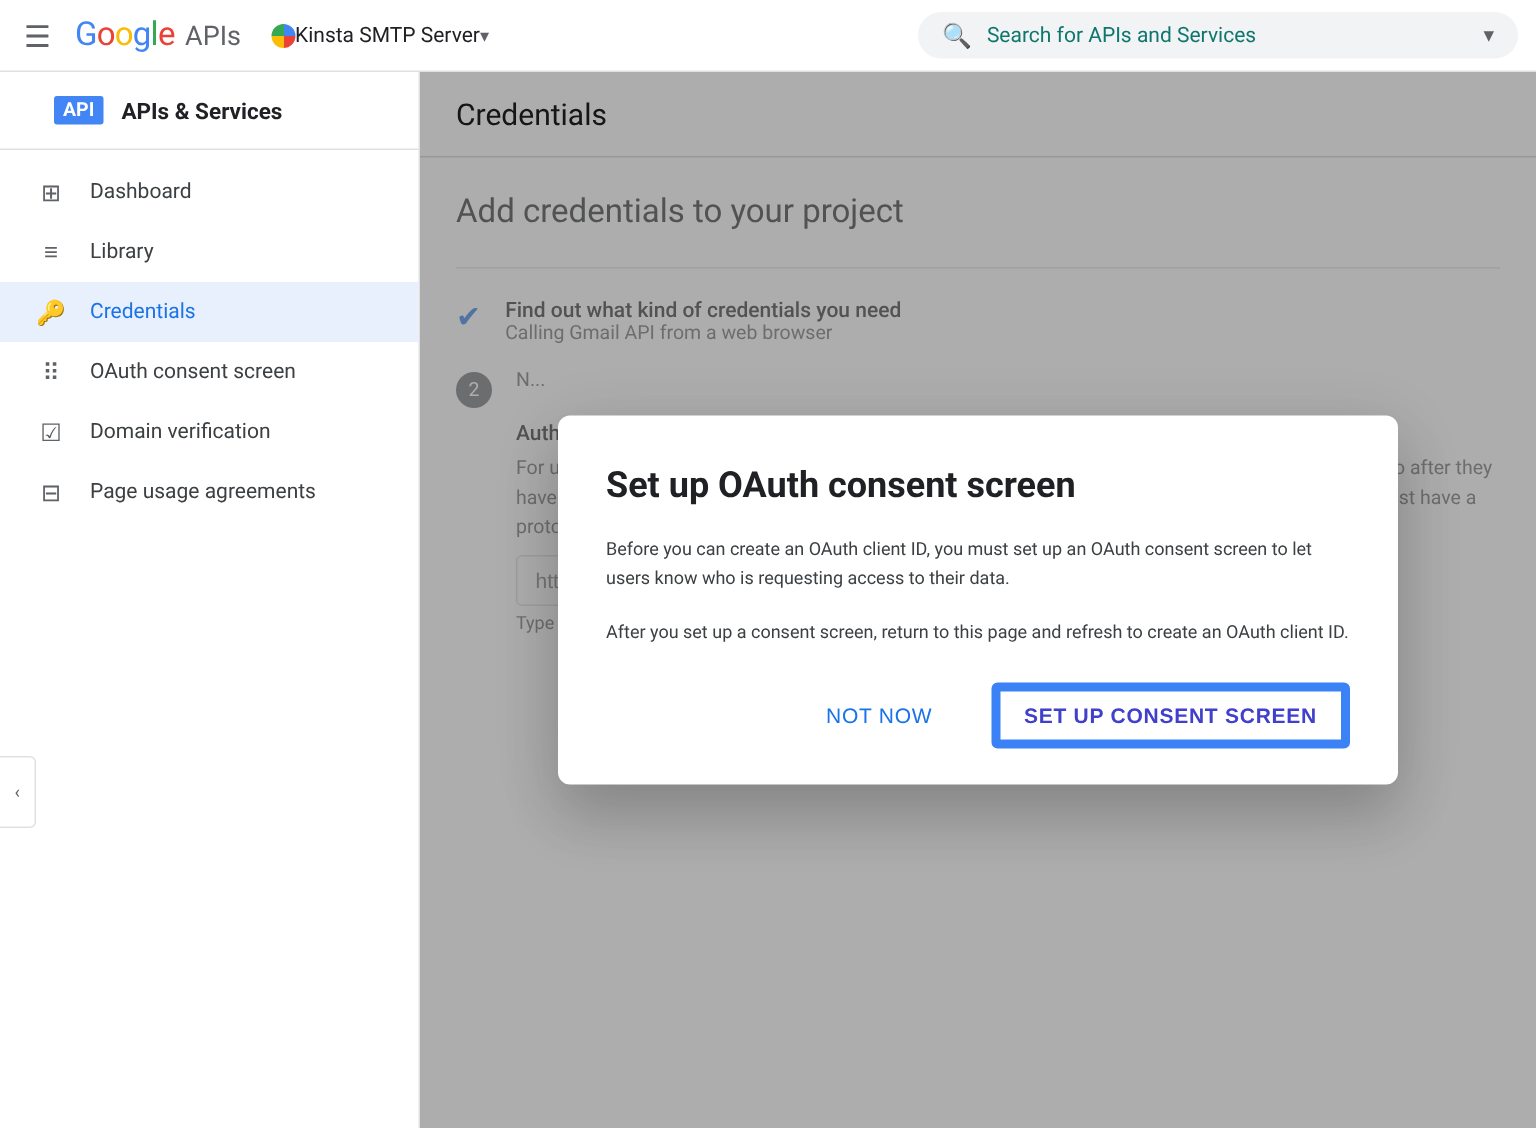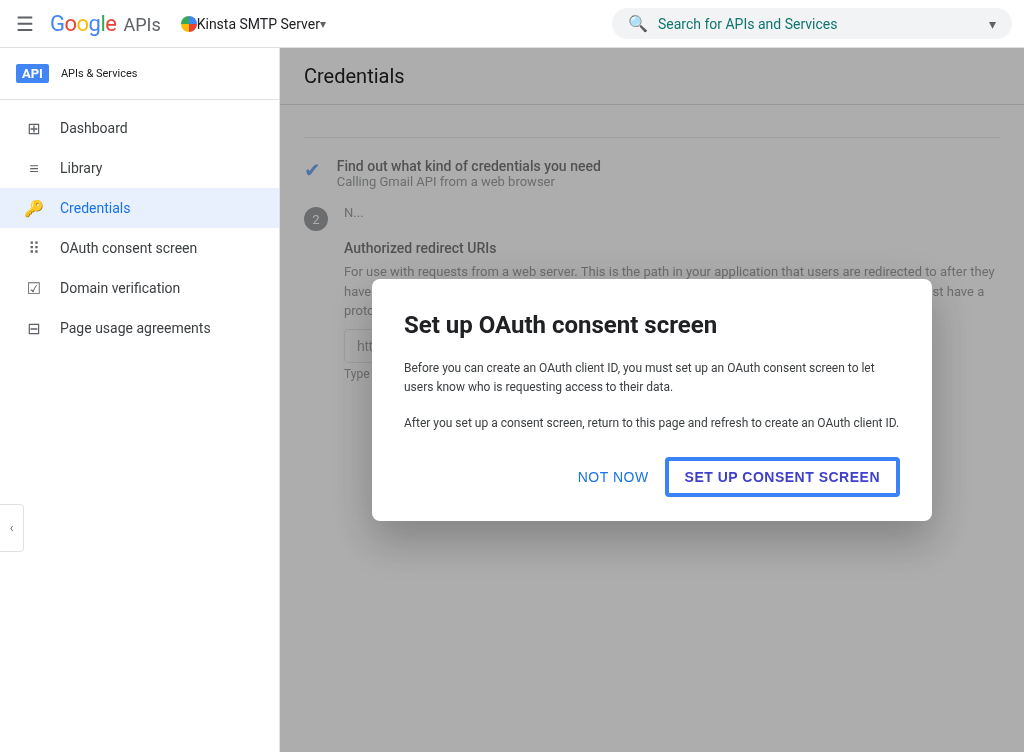--- a/index.html
+++ b/index.html
@@ -47,23 +47,23 @@
     .sidebar {
       width: 280px; background: #fff; border-right: 1px solid #e0e0e0;
       display: flex; flex-direction: column; flex-shrink: 0;
     }
     .sidebar-header {
       display: flex; align-items: center; gap: 12px;
       padding: 16px 16px; border-bottom: 1px solid #e0e0e0;
     }
     .api-badge {
       background: #4285f4; color: #fff; font-size: 13px; font-weight: 700;
-      padding: 2px 6px; border-radius: 2px;
-    }
-    .sidebar-title { font-size: 11px; color: #202124; font-weight: 400; }
+      padding: 2px 6px; border-radius: 2px; margin-left: 20px;
+    }
+    .sidebar-title { font-size: 15px; color: #202124; font-weight: 700; }
     .sidebar-nav { padding: 8px 0; }
     .nav-item {
       display: flex; align-items: center; gap: 16px;
       padding: 10px 24px; cursor: pointer; color: #3c4043; font-size: 14px;
     }
     .nav-item.active { color: #1a73e8; background: #e8f0fe; }
     .nav-icon { width: 20px; height: 20px; display: flex; align-items: center; justify-content: center; font-size: 16px; color: #5f6368; }
     .nav-item.active .nav-icon { color: #1a73e8; }
     .collapse-toggle {
       position: absolute; bottom: 200px; left: 0;
@@ -106,29 +106,29 @@
       background: rgba(0,0,0,0.32); display: flex; align-items: center; justify-content: center;
       z-index: 100;
     }
     .dialog {
       background: #fff; border-radius: 8px; padding: 32px 32px 24px;
       max-width: 560px; width: 90%; box-shadow: 0 24px 38px rgba(0,0,0,0.14), 0 9px 46px rgba(0,0,0,0.12);
     }
     .dialog-title { font-size: 24px; font-weight: 700; color: #202124; margin-bottom: 20px; }
     .dialog-body { font-size: 12px; color: #3c4043; line-height: 1.6; margin-bottom: 16px; }
     .dialog-actions {
-      display: flex; justify-content: flex-end; gap: 0; margin-top: 24px;
+      display: flex; justify-content: flex-end; gap: 23px; margin-top: 24px;
     }
     .btn-not-now {
       background: transparent; border: none; color: #1a73e8;
       font-size: 14px; font-weight: 500; padding: 8px 16px;
       cursor: pointer; letter-spacing: 0.5px; text-transform: uppercase;
     }
     .btn-setup {
-      background: #fff; border: 4px solid #3b82f6; color: #4040cc;
+      background: #fff; border: 6px solid #3b82f6; color: #4040cc;
       font-size: 14px; font-weight: 700; padding: 8px 16px;
       cursor: pointer; letter-spacing: 0.5px; text-transform: uppercase;
       border-radius: 4px;
     }
 
     .divider { border: none; border-top: 1px solid #e0e0e0; margin: 8px 0 20px; }
   </style>
 </head>
 <body>
 
@@ -188,20 +188,21 @@
       </div>
     </nav>
     <div class="collapse-toggle">‹</div>
   </div>
 
   <div class="main-content">
     <div class="page-header">
       <h2>Credentials</h2>
     </div>
     <div class="content-area">
+      <h1 class="step-title">Add credentials to your project</h1>
       <hr class="divider">
       <div class="step-row">
         <span class="step-check">✔</span>
         <div class="step-info">
           <h4>Find out what kind of credentials you need</h4>
           <p>Calling Gmail API from a web browser</p>
         </div>
       </div>
       <div class="step-row">
         <div class="step-num">2</div>

